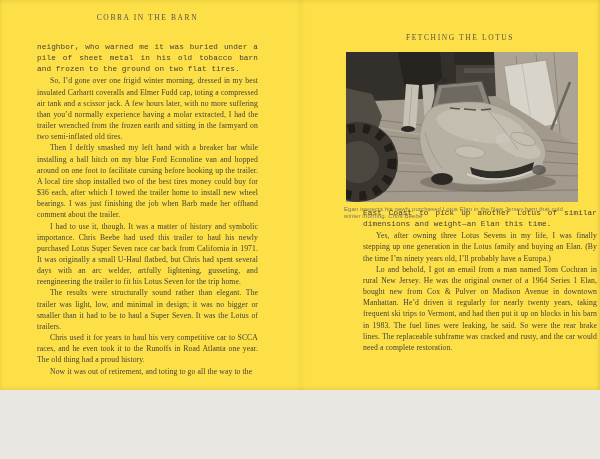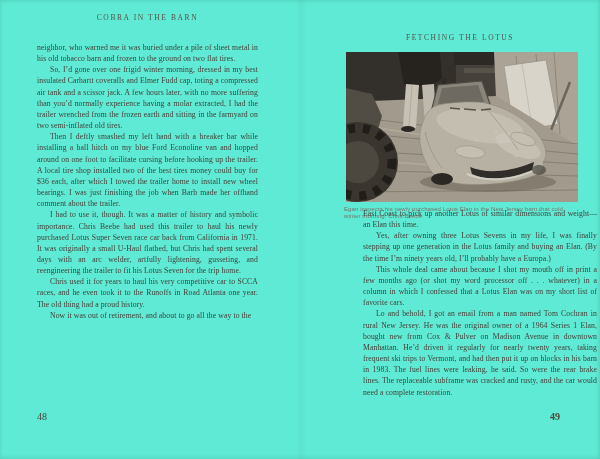--- a/index.html
+++ b/index.html
@@ -1,18 +1,18 @@
 <!DOCTYPE html>
 <html><head>
 <meta charset="utf-8">
 <style>
   html,body { margin:0; padding:0; background:#e9e7e1; }
   .spread {
-    position:relative; width:600px; height:459px;
-    background:#5eead4;
+    position:relative; width:600px; height:390px;
+    background:#fde047;
     font-family:"Liberation Serif","DejaVu Serif",serif;
     color:#46413b;
     box-shadow: inset 0 2px 4px rgba(0,0,0,0.05), inset 0 -2px 4px rgba(0,0,0,0.05), inset -2px 0 4px rgba(0,0,0,0.04);
     overflow:hidden;
   }
   .gutter {
     position:absolute; left:296px; top:0; width:10px; height:459px;
     background:linear-gradient(to right, rgba(0,0,0,0), rgba(0,0,0,0.03), rgba(0,0,0,0));
   }
   .running-head {
@@ -23,21 +23,21 @@
   .rh-left  { left:37px;  width:221px; }
   .rh-right { left:342px; width:236px;margin-top:20px; }
   .body-text {
     position:absolute; text-align:justify;
     font-size:7.7px; line-height:11.15px; letter-spacing:0.1px;
     color:#45403a;
   }
   .body-left  { left:37px;  top:42px;  width:221px; }
   .body-right { left:342px; top:208px; width:234px;margin-left:21px; }
   .body-text p { margin:0; text-indent:13px; }
-  .body-text p.cont { text-indent:0; }
+  .body-text p.cont { text-indent:0;font-family:Liberation Mono, monospace; }
   .page-num {
     position:absolute; top:411px; font-size:10px; color:#4c473f;
   }
   .pn-left  { left:37px; }
   .pn-right { left:550px;font-weight:bold; }
   .photo {
     position:absolute; left:346px; top:52px; width:232px; height:150px;
     background:#8f897d;
   }
   .photo svg { display:block; width:100%; height:100%; }
@@ -54,22 +54,23 @@
 <div class="spread">
   <div class="gutter"></div>
 
   <div class="running-head rh-left">COBRA IN THE BARN</div>
 
   <div class="body-text body-left">
     <p class="cont">neighbor, who warned me it was buried under a pile of sheet metal in his old tobacco barn and frozen to the ground on two flat tires.</p>
     <p>So, I’d gone over one frigid winter morning, dressed in my best insulated Carhartt coveralls and Elmer Fudd cap, toting a compressed air tank and a scissor jack. A few hours later, with no more suffering than you’d normally experience having a molar extracted, I had the trailer wrenched from the frozen earth and sitting in the farmyard on two semi-inflated old tires.</p>
     <p>Then I deftly smashed my left hand with a breaker bar while installing a ball hitch on my blue Ford Econoline van and hopped around on one foot to facilitate cursing before hooking up the trailer. A local tire shop installed two of the best tires money could buy for $36 each, after which I towed the trailer home to install new wheel bearings. I was just finishing the job when Barb made her offhand comment about the trailer.</p>
     <p>I had to use it, though. It was a matter of history and symbolic importance. Chris Beebe had used this trailer to haul his newly purchased Lotus Super Seven race car back from California in 1971. It was originally a small U-Haul flatbed, but Chris had spent several days with an arc welder, artfully lightening, gusseting, and reengineering the trailer to fit his Lotus Seven for the trip home.</p>
+    <p>The results were structurally sound rather than elegant. The trailer was light, low, and minimal in design; it was no bigger or smaller than it had to be to haul a Super Seven. It was the Lotus of trailers.</p>
     <p>Chris used it for years to haul his very competitive car to SCCA races, and he even took it to the Runoffs in Road Atlanta one year. The old thing had a proud history.</p>
-    <p>Now it was out of retirement, and about to go all the way to the</p>
+    <p>Now it was out of retirement, and toting to go all the way to the</p>
   </div>
 
   <div class="page-num pn-left">48</div>
 
   <div class="running-head rh-right">FETCHING THE LOTUS</div>
 
   <div class="photo">
     <svg viewBox="0 0 232 150" preserveAspectRatio="none">
 
       <rect width="232" height="150" fill="#8f897d"></rect>
@@ -134,18 +135,17 @@
     </svg>
   </div>
 
   <div class="caption">
     <span>Egan inspects his newly purchased Lotus Elan in the New Jersey barn that cold winter morning. </span><span class="credit">Chris Beebe</span>
   </div>
 
   <div class="body-text body-right">
     <p class="cont">East Coast to pick up another Lotus of similar dimensions and weight—an Elan this time.</p>
     <p>Yes, after owning three Lotus Sevens in my life, I was finally stepping up one generation in the Lotus family and buying an Elan. (By the time I’m ninety years old, I’ll probably have a Europa.)</p>
-    <p>This whole deal came about because I shot my mouth off in print a few months ago (or shot my word processor off . . . whatever) in a column in which I confessed that a Lotus Elan was on my short list of favorite cars.</p>
     <p>Lo and behold, I got an email from a man named Tom Cochran in rural New Jersey. He was the original owner of a 1964 Series 1 Elan, bought new from Cox &amp; Pulver on Madison Avenue in downtown Manhattan. He’d driven it regularly for nearly twenty years, taking frequent ski trips to Vermont, and had then put it up on blocks in his barn in 1983. The fuel lines were leaking, he said. So were the rear brake lines. The replaceable subframe was cracked and rusty, and the car would need a complete restoration.</p>
   </div>
 
   <div class="page-num pn-right">49</div>
 </div>
 
 </body></html>

